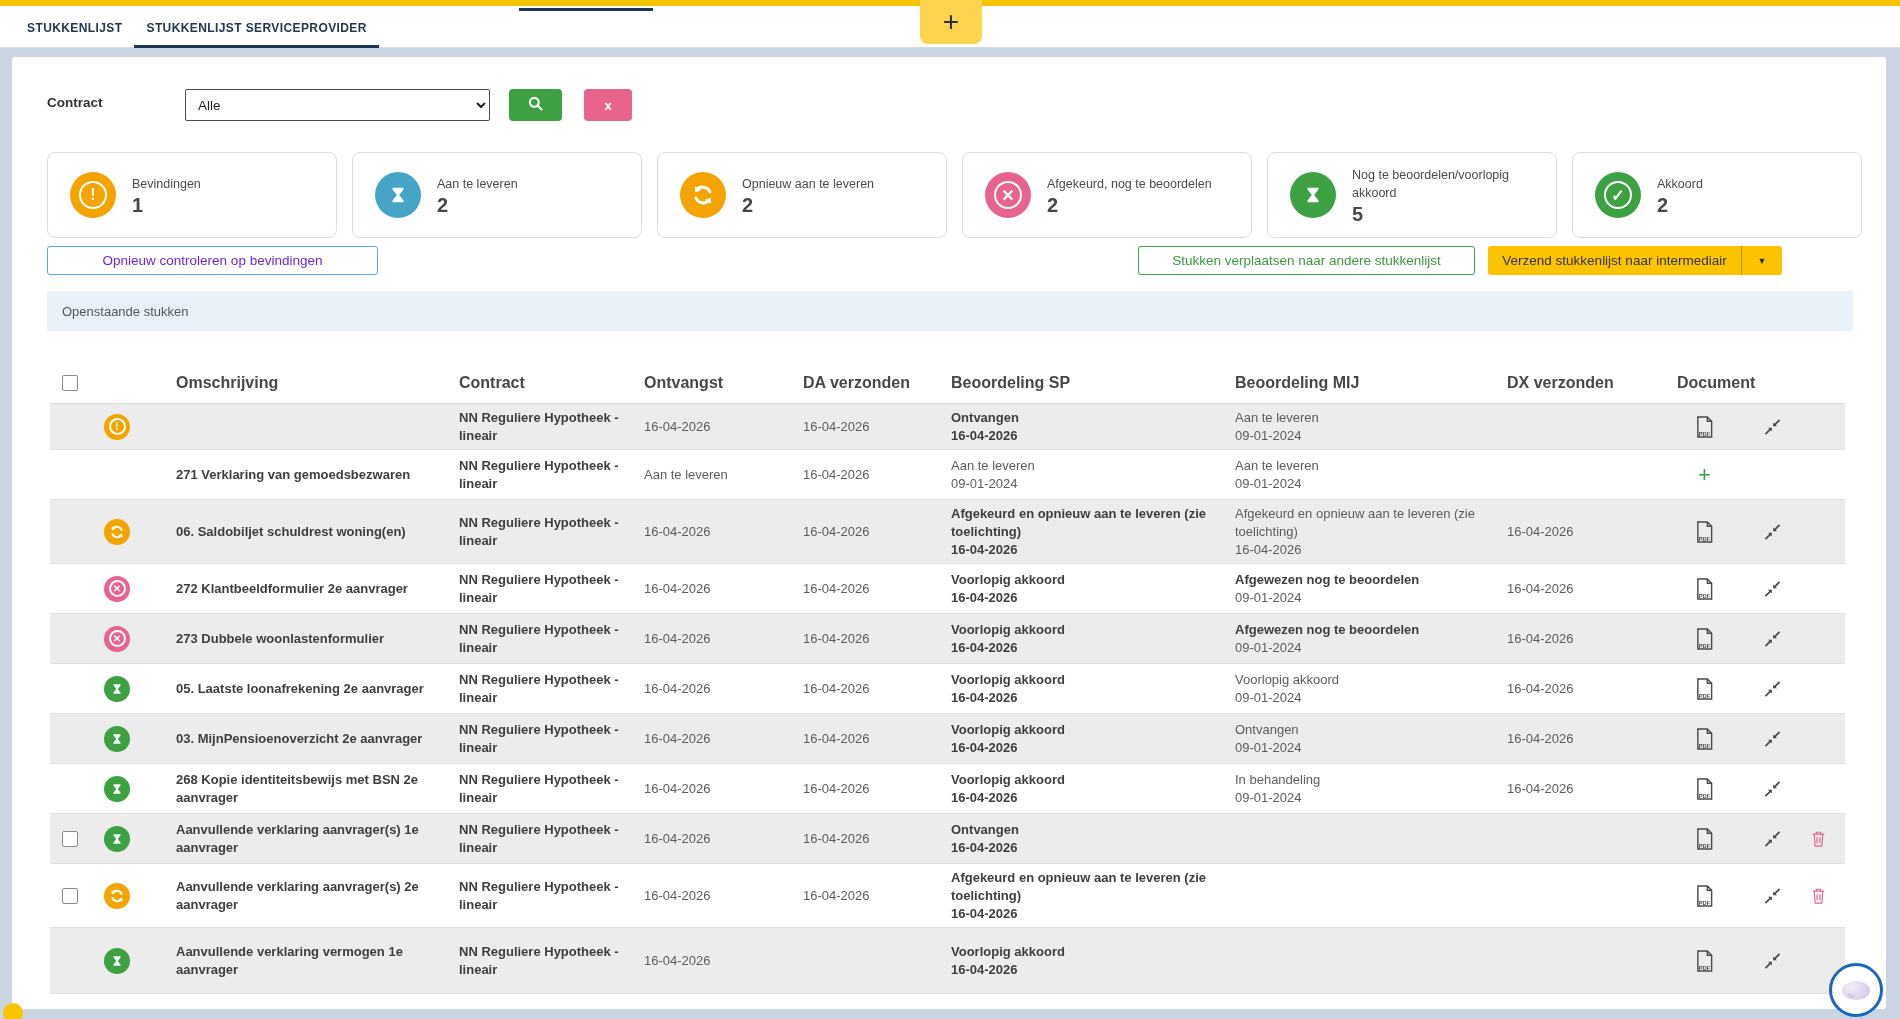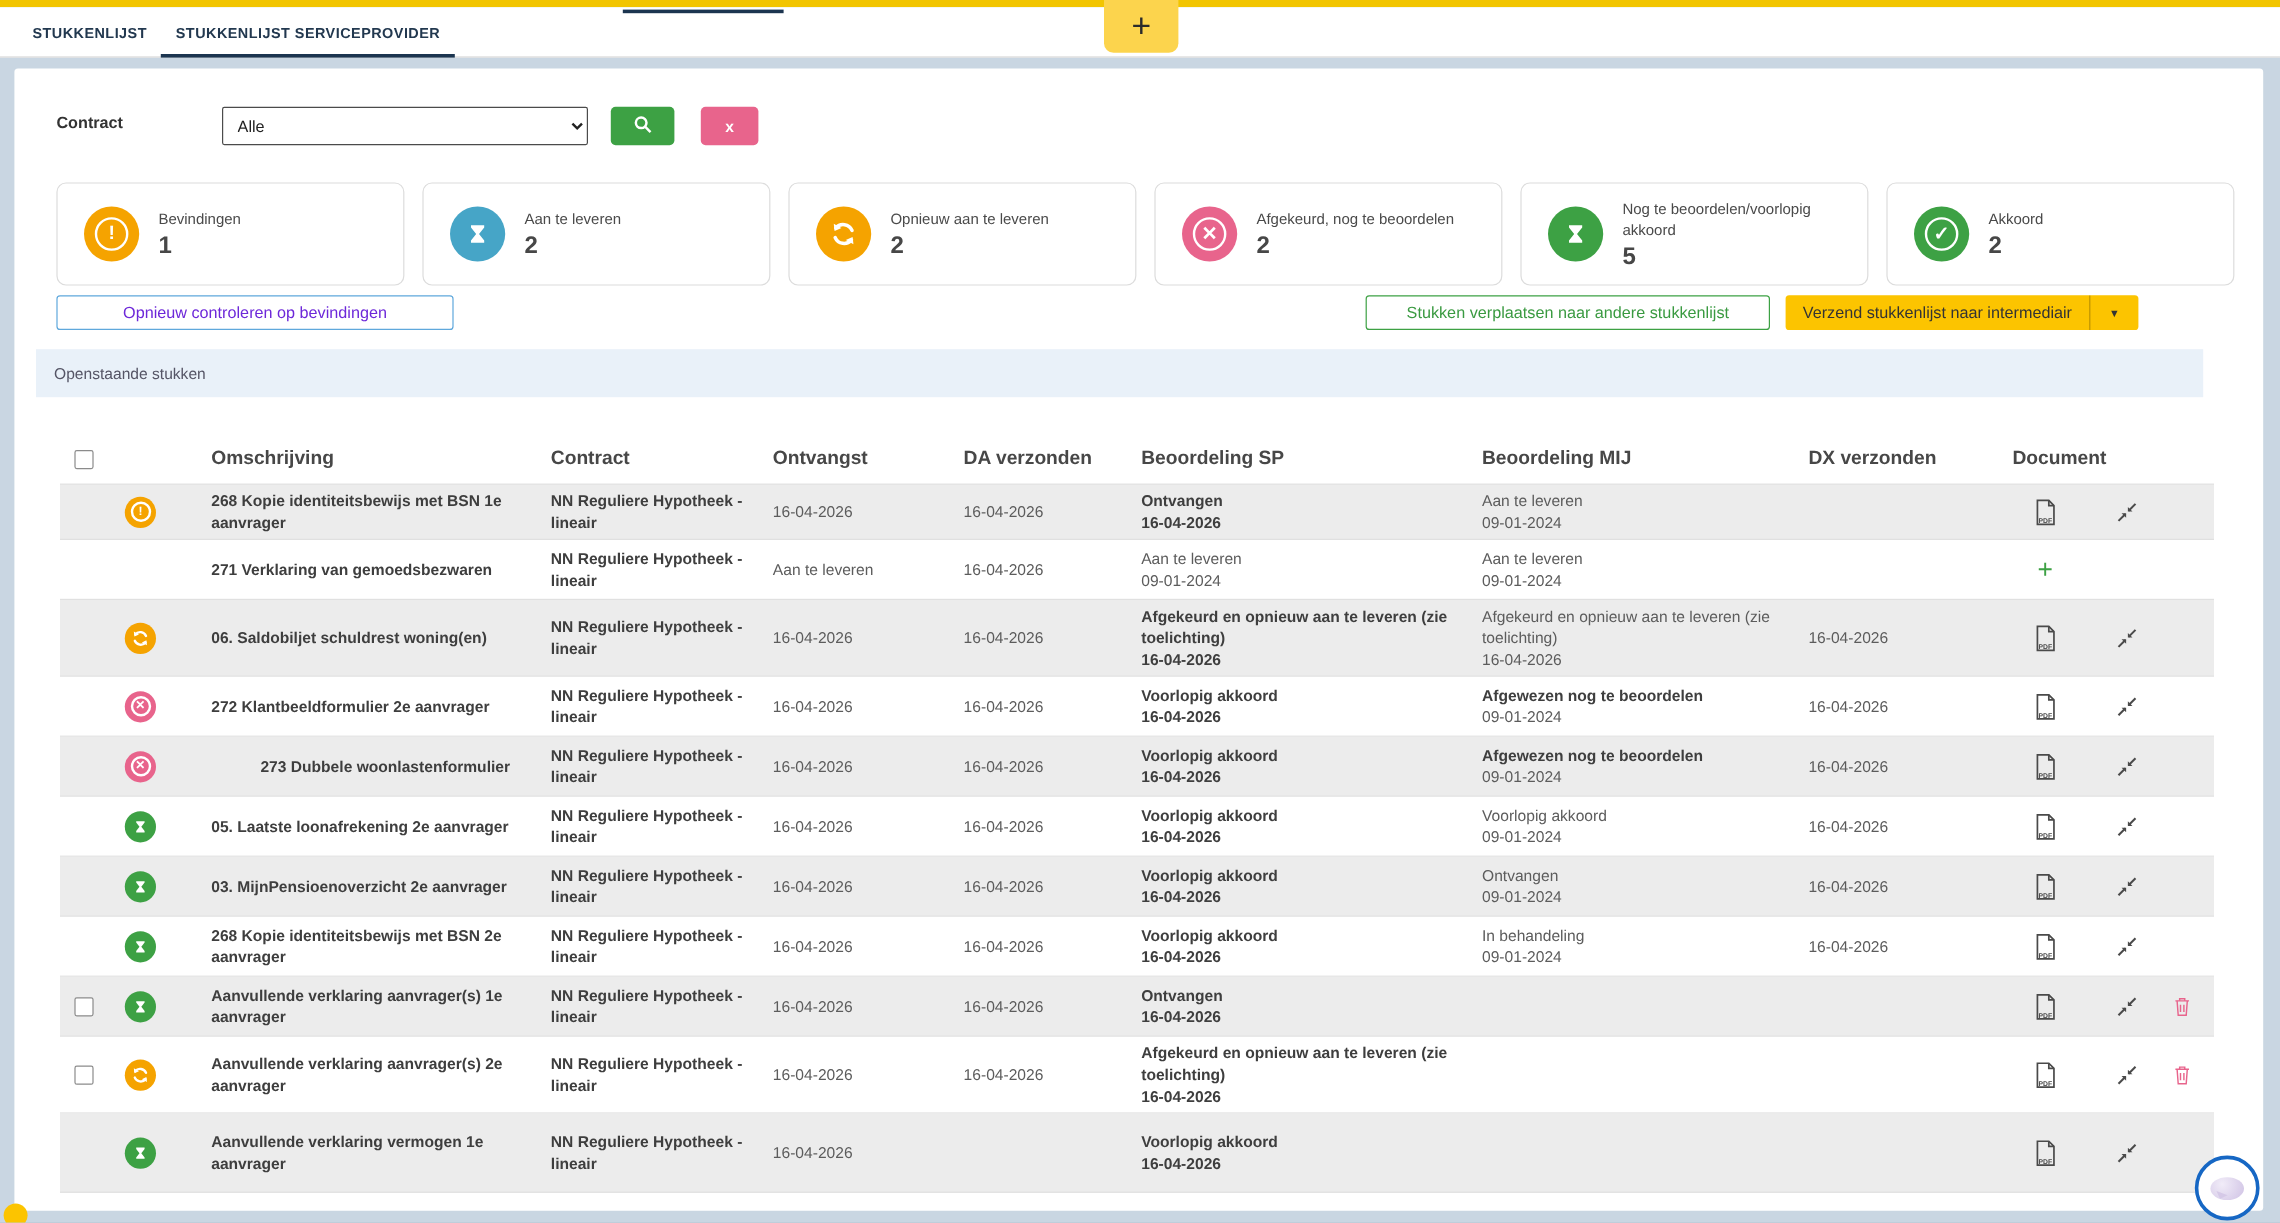--- a/index.html
+++ b/index.html
@@ -51,21 +51,21 @@
                        border:1px solid #5fa8dc; border-radius:3px; color:#6d28d9; font-size:13.5px; cursor:pointer; }
   .btn-outline-green { position:absolute; left:1138px; top:246px; width:337px; height:29px; background:#fff;
                        border:1px solid #3da144; border-radius:3px; color:#3a9a41; font-size:13.5px; cursor:pointer; }
   .btn-send { position:absolute; left:1488px; top:246px; width:294px; height:29px; background:#fcc400; border:none;
               border-radius:3px; display:flex; align-items:stretch; cursor:pointer; padding:0; overflow:hidden; }
   .btn-send .main { flex:1; font-size:13.5px; color:#333; display:flex; align-items:center; justify-content:center; }
   .btn-send .caret { width:41px; border-left:1px solid rgba(0,0,0,.25); display:flex; align-items:center;
                      justify-content:center; font-size:9px; color:#333; }
 
   
-  .section-bar { position:absolute; left:30px; top:291px; width:1806px; height:40px; background:#e9f1f9;
+  .section-bar { position:absolute; left:47px; top:291px; width:1806px; height:40px; background:#e9f1f9;
                  display:flex; align-items:center; }
   .section-bar span { margin-left:15px; font-size:13px; color:#556; }
 
   
   .table { position:absolute; left:50px; top:362px; width:1795px; }
   .thead { position:relative; height:42px; border-bottom:1px solid #dcdcdc; }
   .th    { position:absolute; top:50%; transform:translateY(-50%); font-size:16px; font-weight:700; color:#474747; }
   .trow  { position:relative; border-bottom:1px solid #e0e0e0; background:#fff; }
   .trow.shade { background:#ececec; }
   .cell  { position:absolute; top:50%; transform:translateY(-50%); font-size:13px; line-height:18px; color:#5c5c5c; }
@@ -185,21 +185,20 @@
         <div class="th" style="left: 753px;">DA verzonden</div>
         <div class="th" style="left: 901px;">Beoordeling SP</div>
         <div class="th" style="left: 1185px;">Beoordeling MIJ</div>
         <div class="th" style="left: 1457px;">DX verzonden</div>
         <div class="th" style="left: 1627px;">Document</div>
       </div>
   <div class="trow shade" style="height: 46px;">
         <span class="dot dot-sm cell" style="left: 54px; background: rgb(245, 163, 0);">
           <span class="ring">!</span>
         </span>
-        <div class="cell" style="left: 126px; width: 285px;"><span class="b">268 Kopie identiteitsbewijs met BSN 1e aanvrager</span></div>
         <div class="cell" style="left: 409px; width: 165px;"><span class="b">NN Reguliere Hypotheek - lineair</span></div>
         <div class="cell" style="left: 594px; width: 140px;">16-04-2026</div>
         <div class="cell" style="left: 753px; width: 140px;">16-04-2026</div>
         <div class="cell" style="left: 901px; width: 278px;">
           <div class="b">Ontvangen</div>
           <div class="b">16-04-2026</div>
         </div>
         <div class="cell" style="left: 1185px; width: 262px;">
           <div class="">Aan te leveren</div>
           <div class="">09-01-2024</div>
@@ -313,21 +312,21 @@
             </g>
             <path fill="#4a4a4a" d="M13 11V5.6L18.4 11z"></path>
             <path fill="#4a4a4a" d="M11 13H5.6L11 18.4z"></path>
           </svg>
         </span>
       </div>
       <div class="trow shade" style="height: 50px;">
         <span class="dot dot-sm cell" style="left: 54px; background: rgb(232, 100, 140);">
           <span class="ring">✕</span>
         </span>
-        <div class="cell" style="left: 126px; width: 285px; margin-left: 41px;"><span class="b">273 Dubbele woonlastenformulier</span></div>
+        <div class="cell" style="left: 126px; width: 285px;"><span class="b">273 Dubbele woonlastenformulier</span></div>
         <div class="cell" style="left: 409px; width: 165px;"><span class="b">NN Reguliere Hypotheek - lineair</span></div>
         <div class="cell" style="left: 594px; width: 140px;">16-04-2026</div>
         <div class="cell" style="left: 753px; width: 140px;">16-04-2026</div>
         <div class="cell" style="left: 901px; width: 278px;">
           <div class="b">Voorlopig akkoord</div>
           <div class="b">16-04-2026</div>
         </div>
         <div class="cell" style="left: 1185px; width: 262px;">
           <div class="b">Afgewezen nog te beoordelen</div>
           <div class="">09-01-2024</div>

